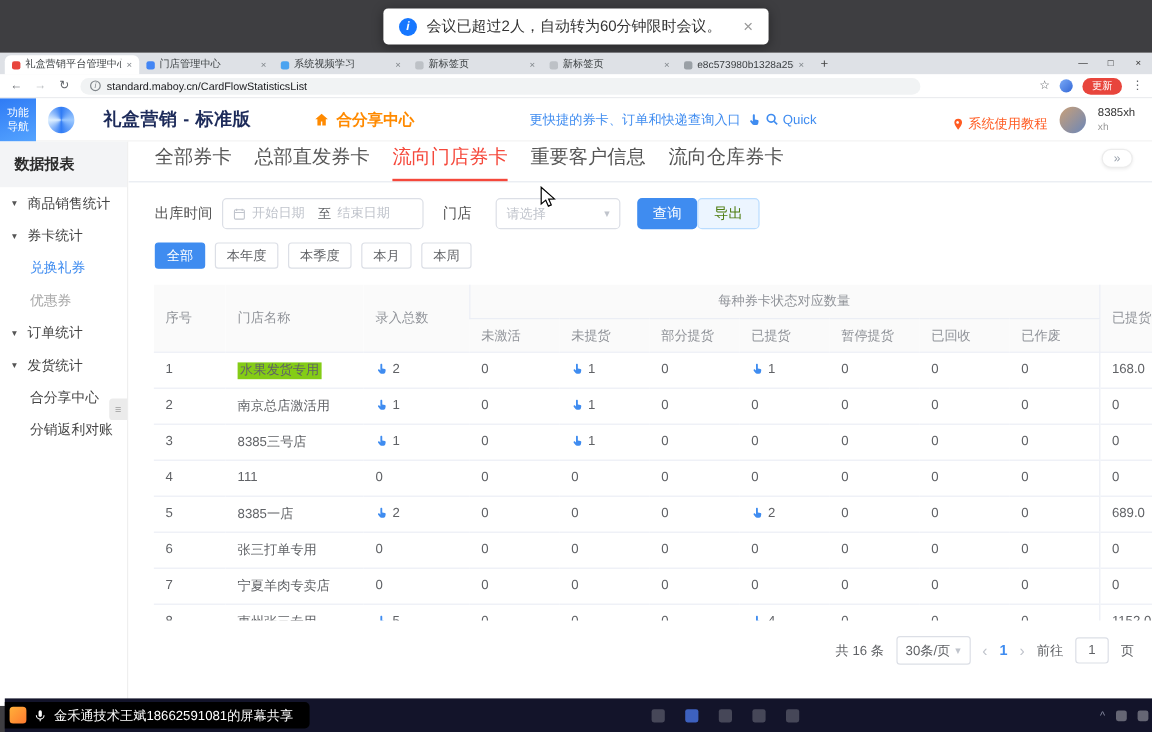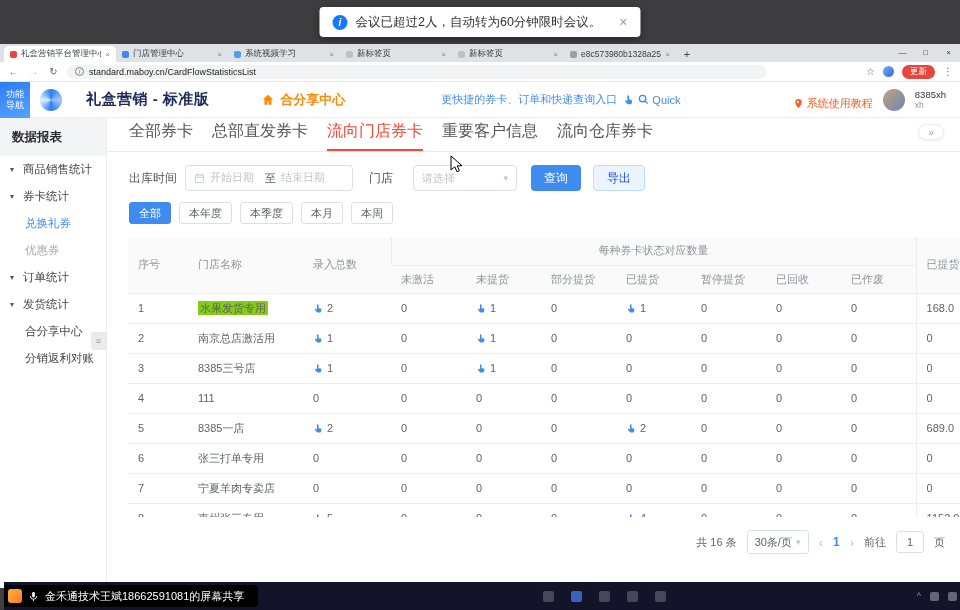--- a/index.html
+++ b/index.html
@@ -75,30 +75,30 @@
   .ct-tabs{height:34px;display:flex;align-items:flex-end;gap:19px;padding-left:22px;border-bottom:1px solid #e7eaf0;position:relative}
   .ct-tab{font-size:16px;color:#555;padding-bottom:9px;cursor:pointer;white-space:nowrap}
   .ct-tab.active{color:#f5483b;border-bottom:2px solid #f5483b;padding-bottom:7px}
   .ct-collapse{position:absolute;right:16px;top:6px;width:26px;height:16px;border:1px solid #ececec;border-radius:8px;background:#fff;
                box-shadow:0 1px 3px rgba(0,0,0,.08);display:flex;align-items:center;justify-content:center;color:#98a0ab;font-size:10px;cursor:pointer}
 
   .filters{display:flex;align-items:center;margin:13px 0 0 22px;font-size:12px;color:#555}
   .f-label{margin-right:8px;white-space:nowrap}
   .date-range{width:168px;height:26px;border:1px solid #dcdfe6;border-radius:4px;display:flex;align-items:center;padding:0 8px;gap:5px;cursor:pointer}
   .cal-ic{width:11px;height:11px;stroke:#c0c4cc;flex:none}
-  .dr-in{border:none;outline:none;width:50px;font-size:11px;color:#606266;background:transparent;font-family:Liberation Mono, monospace}
+  .dr-in{border:none;outline:none;width:50px;font-size:11px;color:#606266;background:transparent;font-family:Liberation Serif, serif}
   .dr-in::placeholder{color:#c0c4cc}
   .dr-to{font-size:11px;color:#606266}
   .sel{width:104px;height:26px;border:1px solid #dcdfe6;border-radius:4px;display:flex;align-items:center;justify-content:space-between;
        padding:0 8px;font-size:11px;color:#c0c4cc;margin-left:12px;cursor:pointer}
   .sel .car{color:#c0c4cc;font-size:9px}
   .f-store{margin-left:16px}
   .btn{height:26px;border:none;border-radius:4px;font-size:12px;display:flex;align-items:center;justify-content:center;padding:0 13px;cursor:pointer;font-family:inherit}
   .btn.primary{background:#3f8cf0;color:#fff;margin-left:14px}
-  .btn.plain{background:#ecf5ff;border:1px solid #b9dcff;color:#1d4ed8;margin-left:12px}
+  .btn.plain{background:#ecf5ff;border:1px solid #b9dcff;color:#4d7c0f;margin-left:0}
 
   .quickrow{display:flex;gap:8px;margin:11px 0 0 22px}
   .chip{height:22px;border-radius:3px;font-size:11px;display:flex;align-items:center;padding:0 9px;border:1px solid #dcdfe6;
         color:#606266;background:#fff;cursor:pointer;white-space:nowrap}
   .chip.active{background:#3f8cf0;border-color:#3f8cf0;color:#fff}
 
   .tablewrap{margin:13px 0 0 21px;height:280px;overflow:hidden}
   table{border-collapse:collapse;table-layout:fixed;width:908px}
   th,td{border-bottom:1px solid #ebeef5;font-weight:400;text-align:left;padding:0 0 0 10px;font-size:11px;height:28px;
         white-space:nowrap;overflow:hidden}

